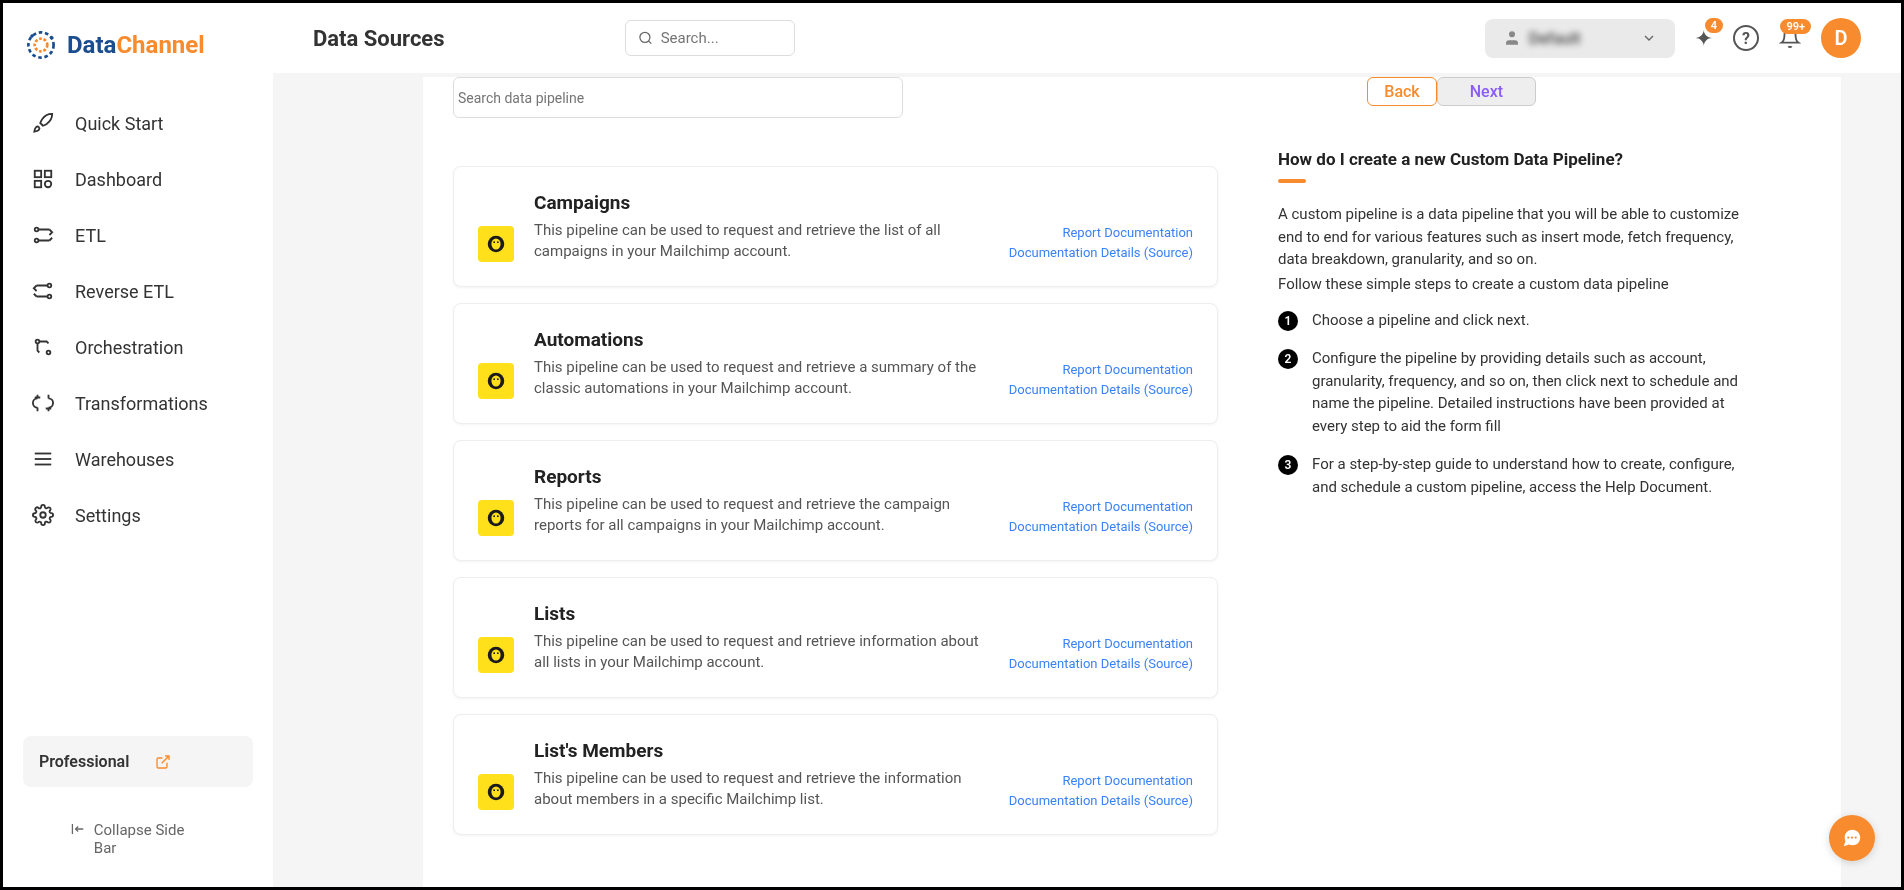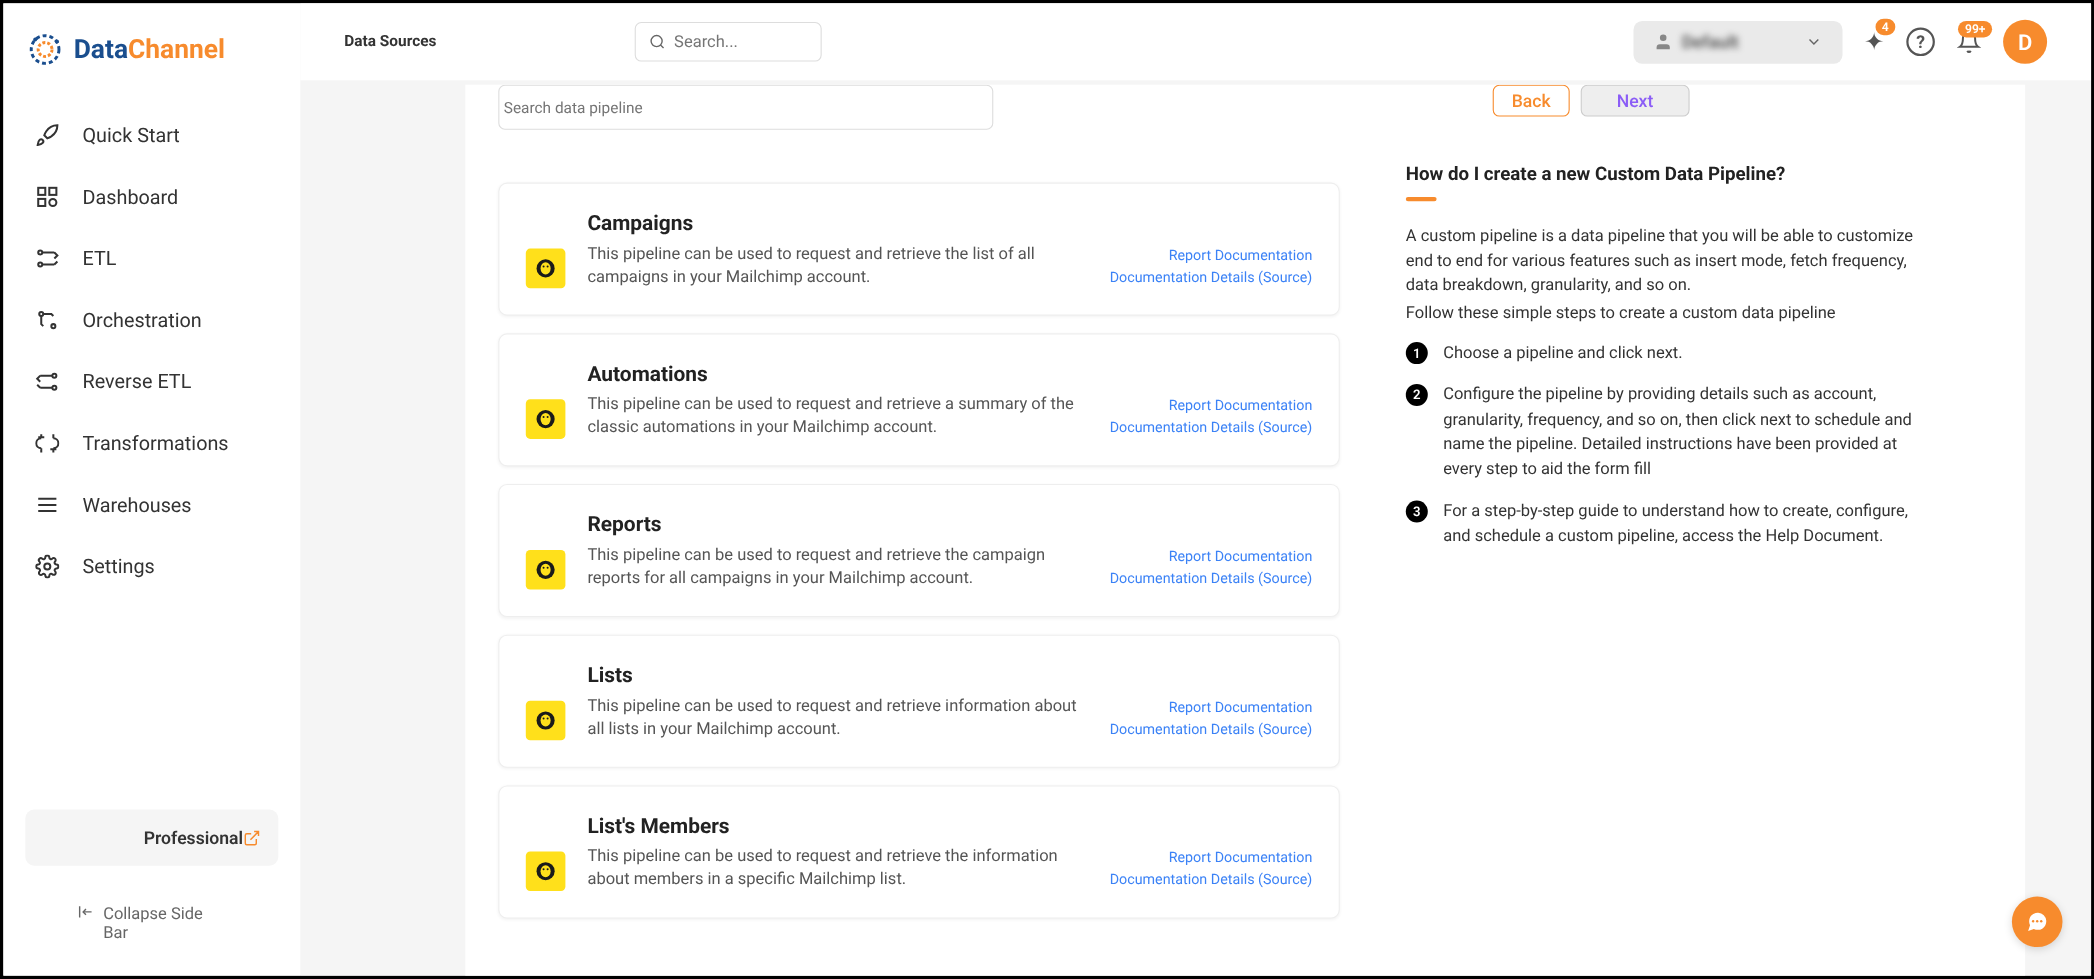--- a/index.html
+++ b/index.html
@@ -8,29 +8,29 @@
     .sidebar { position: absolute; left: 0; top: 0; width: 270px; height: 100%; background: #fff; padding: 24px 20px; }
     .logo { display: flex; align-items: center; gap: 8px; margin-bottom: 32px; }
     .logo-icon { width: 36px; height: 36px; }
     .logo-text { font-size: 24px; font-weight: 700; }
     .logo-data { color: #1a4e8e; }
     .logo-channel { color: #f78b2d; }
     
     .nav-item { display: flex; align-items: center; gap: 20px; padding: 16px 8px; color: #333; cursor: pointer; font-size: 18px; }
     .nav-icon { width: 24px; height: 24px; display: flex; align-items: center; justify-content: center; }
     
-    .plan-box { position: absolute; bottom: 100px; left: 20px; right: 20px; background: #f5f5f5; border-radius: 8px; padding: 16px; display: flex; justify-content: flex-end; align-items: center; font-weight: 600; color: #333; }
+    .plan-box { position: absolute; bottom: 100px; left: 20px; right: 20px; background: #f5f5f5; border-radius: 8px; padding: 16px; display: flex; justify-content: flex-start; align-items: center; font-weight: 600; color: #333; gap: 26px; }
     .external-icon { color: #f78b2d; }
     
     .collapse-btn { position: absolute; bottom: 30px; left: 50%; transform: translateX(-50%); display: flex; gap: 8px; font-size: 15px; color: #666; cursor: pointer; }
     
     .main-area { position: absolute; left: 270px; top: 0; right: 0; bottom: 0; background: #f5f5f5; }
     
     .top-header { background: #fff; height: 70px; display: flex; align-items: center; padding: 0 40px; margin-bottom: 4px; }
-    .page-title { font-size: 14px; font-weight: 700; color: #333; }
+    .page-title { font-size: 22px; font-weight: 700; color: #333; }
     .search-box { margin-left: 180px; display: flex; align-items: center; border: 1px solid #ddd; border-radius: 6px; padding: 8px 12px; width: 170px; }
     .search-box input { border: none; outline: none; font-size: 15px; width: 100%; margin-left: 8px; color: #888; }
     
     .header-right { margin-left: auto; display: flex; align-items: center; gap: 20px; }
     .user-dropdown { background: #eaeaea; border-radius: 8px; padding: 10px 18px; display: flex; align-items: center; gap: 60px; cursor: pointer; }
     .user-blur { filter: blur(3px); color: #555; font-weight: 600; }
     .ai-star { color: #555; font-size: 22px; position: relative; }
     .help-icon { border: 2px solid #555; border-radius: 50%; width: 26px; height: 26px; display: flex; align-items: center; justify-content: center; font-weight: 700; color: #555; cursor: pointer; }
     .bell-icon { position: relative; color: #555; font-size: 22px; cursor: pointer; }
     .badge { position: absolute; top: -8px; right: -10px; background: #f78b2d; color: #fff; font-size: 11px; font-weight: 600; border-radius: 10px; padding: 1px 6px; }
@@ -38,21 +38,21 @@
     
     .content-panel { background: #fff; margin: 0 60px 30px 150px; padding: 0 30px; height: calc(100% - 74px); position: relative; overflow: hidden; }
     
     .content-inner { display: flex; gap: 60px; height: 100%; }
     .left-col { flex: 1; max-width: 765px; }
     .right-col { width: 470px; padding-top: 72px; }
     
     .search-pipeline { border: 1px solid #ddd; border-radius: 6px; padding: 10px 4px; width: 450px; margin-bottom: 48px; }
     .search-pipeline input { border: none; outline: none; width: 100%; font-size: 14px; color: #888; }
     
-    .nav-buttons { position: absolute; top: 0; right: 305px; display: flex; gap: 10px; }
+    .nav-buttons { position: absolute; top: 0; right: 305px; display: flex; gap: 0; }
     .btn-back { border: 1px solid #f78b2d; color: #f78b2d; background: #fff; padding: 4px 16px; border-radius: 6px; font-size: 16px; font-weight: 500; cursor: pointer; }
     .btn-next { border: 1px solid #ccc; color: #8b5cf6; background: #eee; padding: 4px 32px; border-radius: 6px; font-size: 16px; font-weight: 500; cursor: pointer; }
     
     .pipeline-card { background: #fff; border: 1px solid #eee; border-radius: 8px; display: flex; padding: 24px; gap: 20px; margin-bottom: 16px; box-shadow: 0 1px 3px rgba(0,0,0,0.05); cursor: pointer; align-items: flex-end; }
     .card-icon { width: 36px; height: 36px; background: #ffe01b; border-radius: 4px; display: flex; align-items: center; justify-content: center; flex-shrink: 0; }
     .card-body { flex: 1; }
     .card-title { font-size: 19px; font-weight: 700; color: #222; margin-bottom: 6px; }
     .card-desc { font-size: 15px; color: #555; line-height: 1.4; }
     .card-links { text-align: right; font-size: 13px; color: #888; line-height: 1.5; flex-shrink: 0; }
     .card-links a { color: #3b82f6; text-decoration: none; display: block; }
@@ -109,36 +109,36 @@
           <circle cx="5" cy="6" r="2"></circle>
           <circle cx="5" cy="18" r="2"></circle>
           <path d="M7 6h12M7 18h12M19 6l3 3-3 3M19 18l3-3"></path>
         </svg>
       </span>
     <span>ETL</span>
   </div>
   <div class="nav-item">
     <span class="nav-icon">
         <svg width="22" height="22" viewBox="0 0 24 24" fill="none" stroke="#333" stroke-width="2">
+          <circle cx="19" cy="6" r="2"></circle>
+          <circle cx="19" cy="18" r="2"></circle>
+          <path d="M17 6H5M17 18H5M5 6l-3 3 3 3M5 18l-3-3"></path>
+        </svg>
+      </span>
+    <span>Reverse ETL</span>
+  </div>
+  <div class="nav-item">
+    <span class="nav-icon">
+        <svg width="22" height="22" viewBox="0 0 24 24" fill="none" stroke="#333" stroke-width="2">
           <circle cx="6" cy="6" r="2"></circle>
           <circle cx="18" cy="18" r="2"></circle>
           <path d="M8 6h8l2 2M6 8v8l2 2"></path>
         </svg>
       </span>
     <span>Orchestration</span>
-  </div>
-  <div class="nav-item">
-    <span class="nav-icon">
-        <svg width="22" height="22" viewBox="0 0 24 24" fill="none" stroke="#333" stroke-width="2">
-          <circle cx="19" cy="6" r="2"></circle>
-          <circle cx="19" cy="18" r="2"></circle>
-          <path d="M17 6H5M17 18H5M5 6l-3 3 3 3M5 18l-3-3"></path>
-        </svg>
-      </span>
-    <span>Reverse ETL</span>
   </div>
   <div class="nav-item">
     <span class="nav-icon">
         <svg width="22" height="22" viewBox="0 0 24 24" fill="none" stroke="#333" stroke-width="2">
           <path d="M6 3v4M6 21v-4M18 3v4M18 21v-4M3 6h6M15 18h6M6 7a4 4 0 0 0 0 10M18 7a4 4 0 0 1 0 10"></path>
         </svg>
       </span>
     <span>Transformations</span>
   </div>
   <div class="nav-item">

